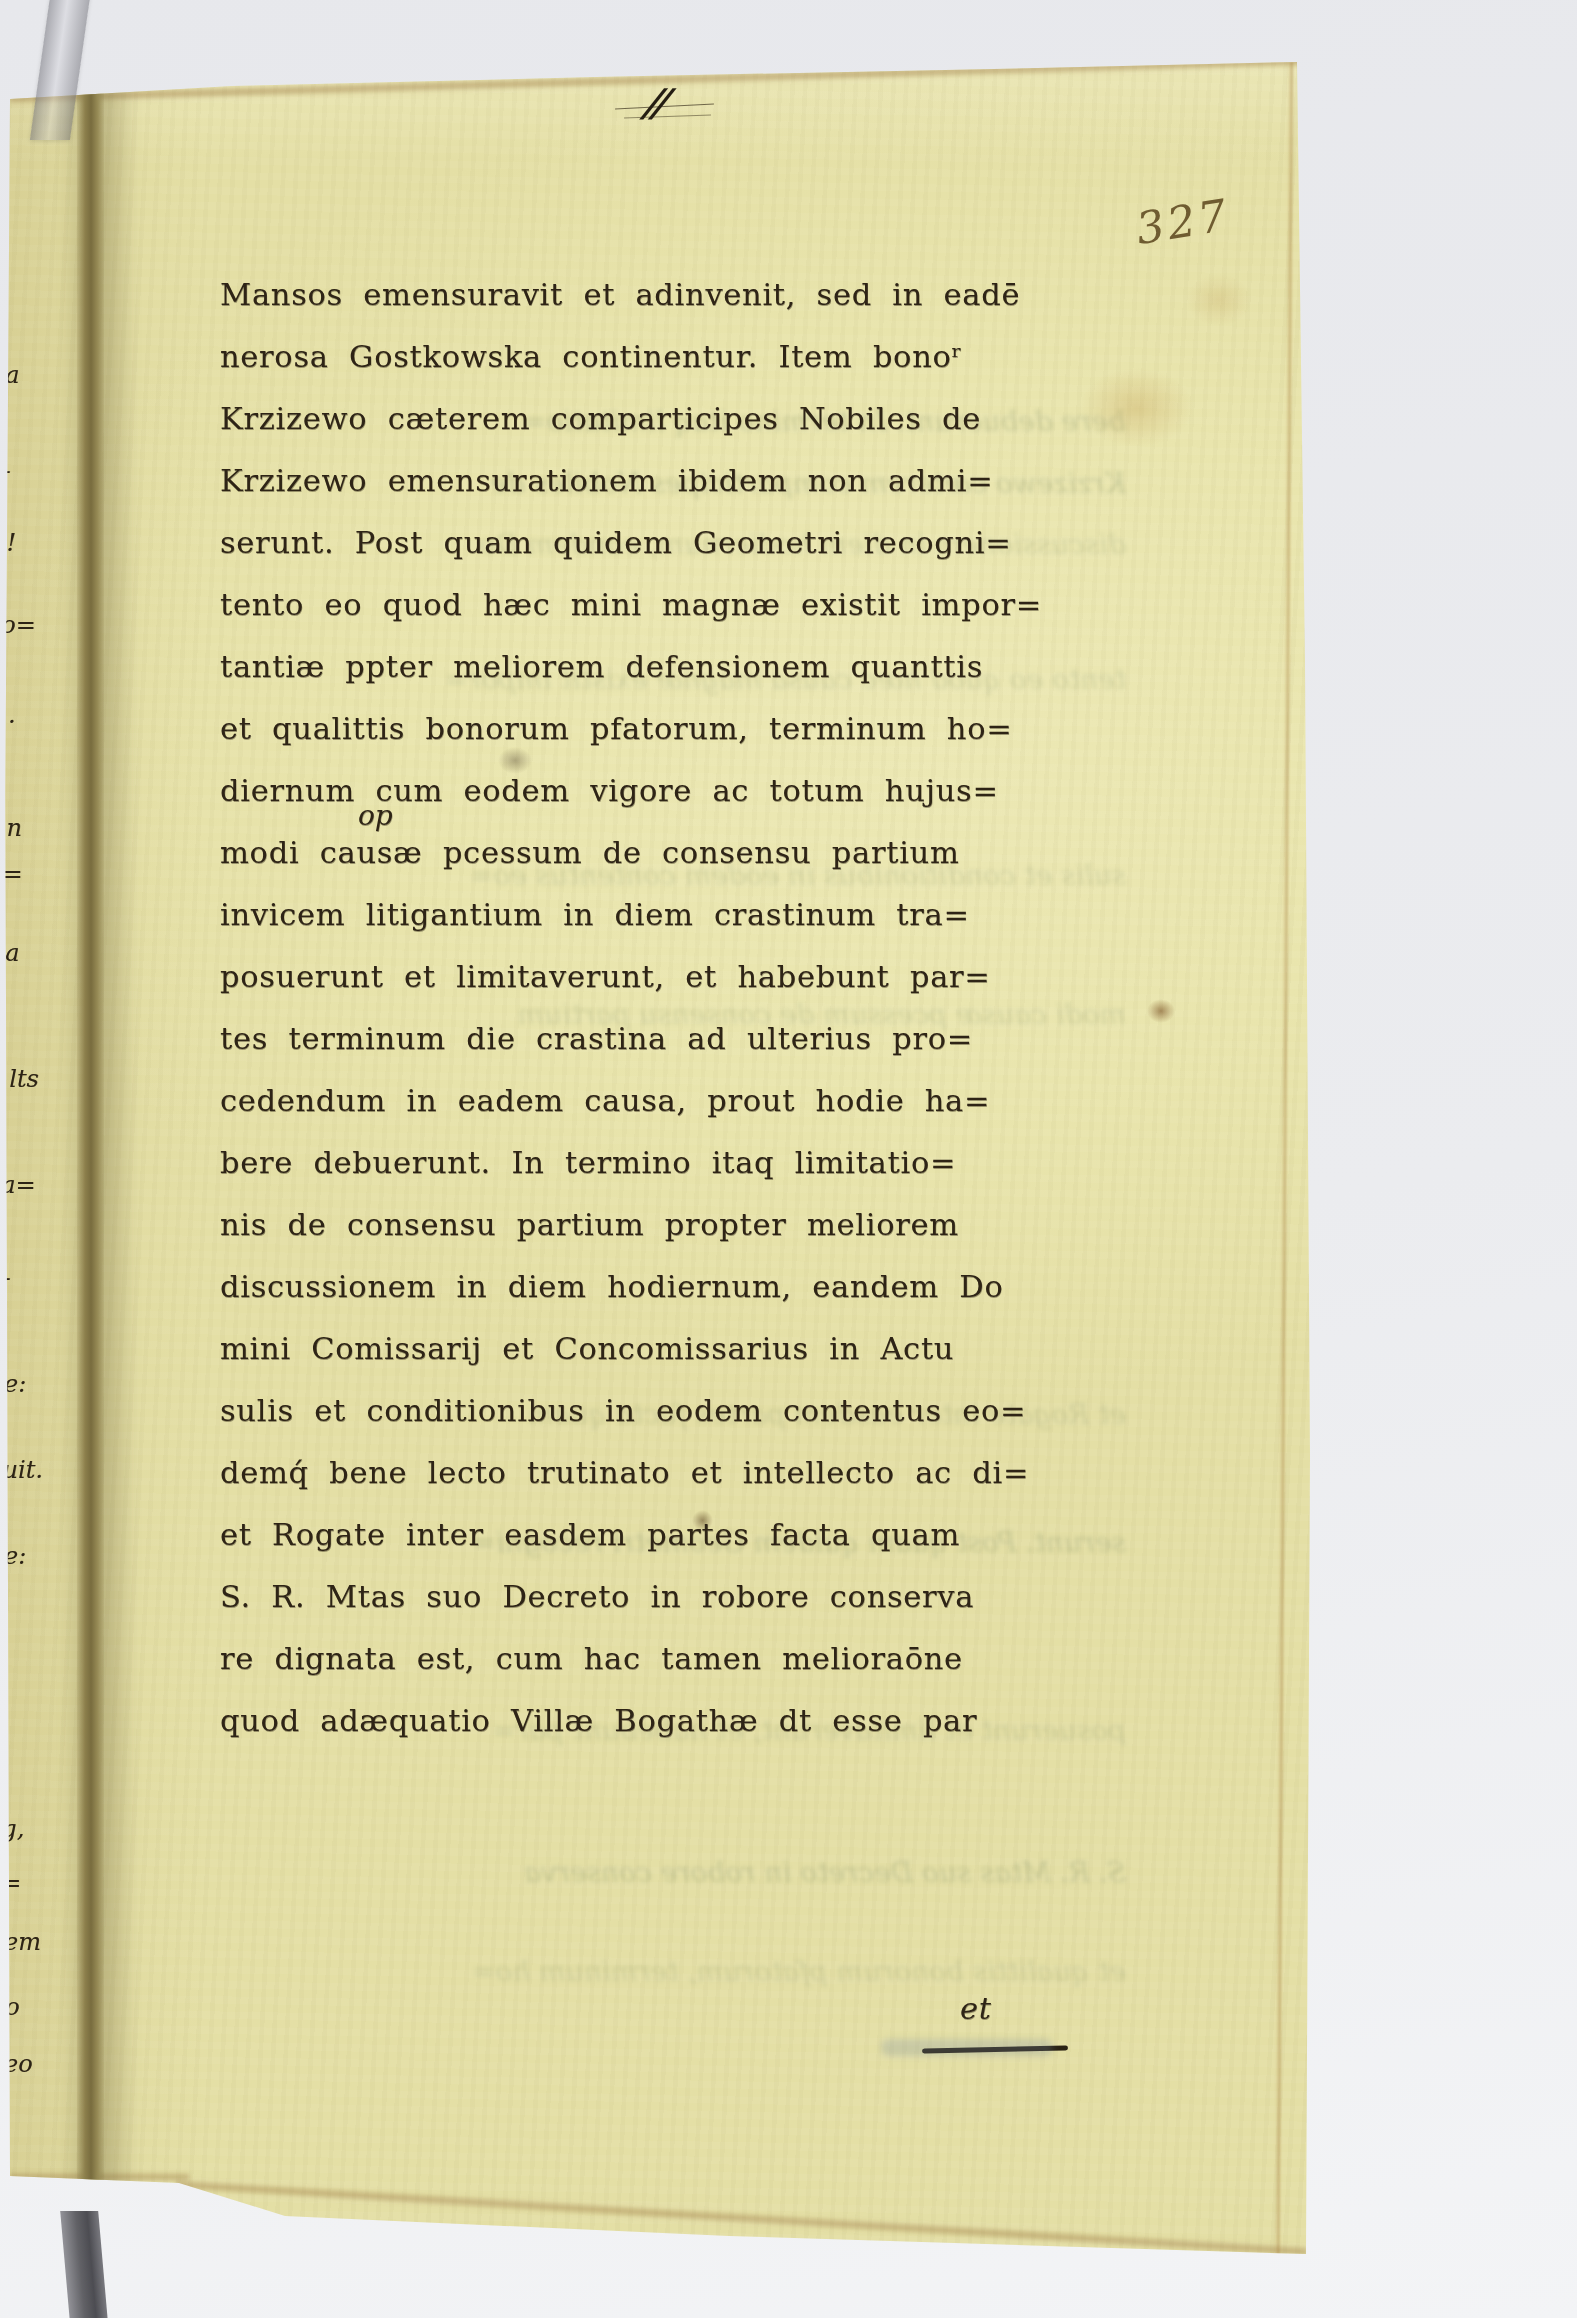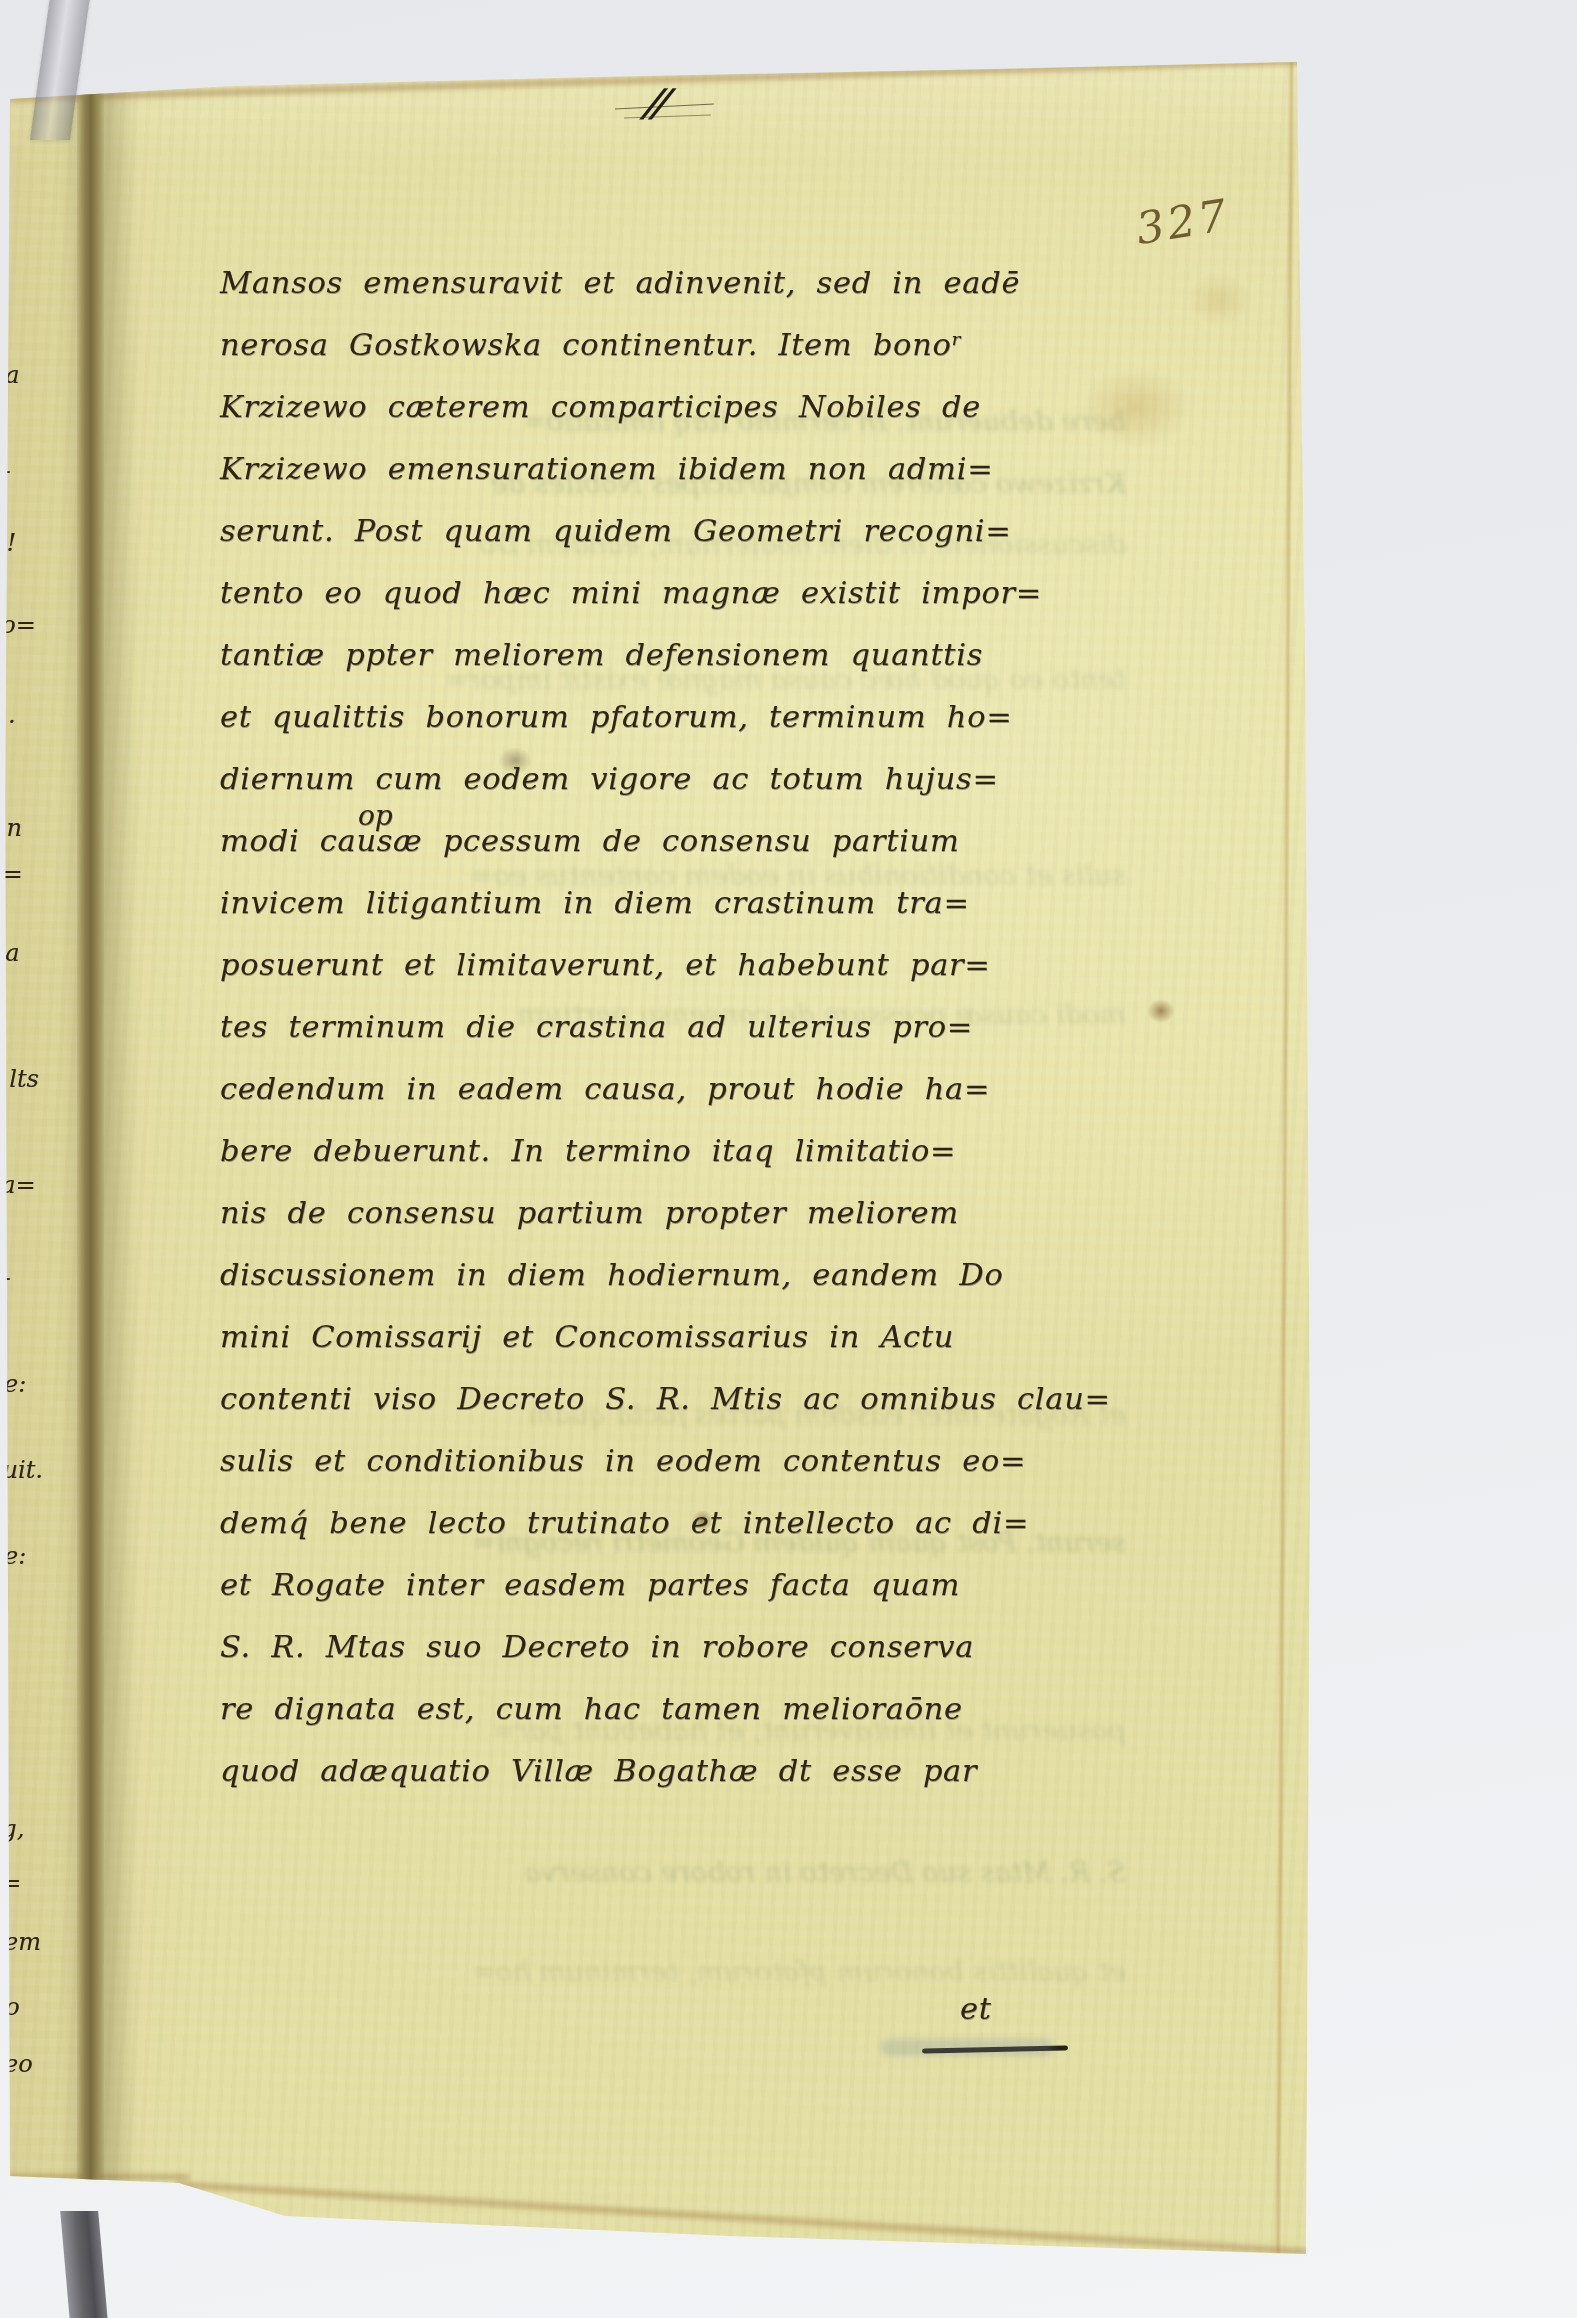--- a/index.html
+++ b/index.html
@@ -56,22 +56,22 @@
     transform:rotate(-9deg);}
   .header-mark{position:absolute;left:615px;top:87px;width:106px;height:42px;}
   .header-mark::before{content:"";position:absolute;left:0;top:18.5px;width:99px;height:1.3px;
     background:rgba(60,50,30,.7);transform:rotate(-3deg);}
   .header-mark::after{content:"";position:absolute;left:9.3px;top:29px;width:87px;height:1.3px;
     background:rgba(60,50,30,.5);transform:rotate(-2deg);}
   .header-mark .bars{position:absolute;left:32px;top:-6.6px;
     font-style:italic;font-weight:bold;font-size:38px;letter-spacing:-5.3px;color:#241d12;
     transform:skewX(-16deg);}
 
-  .text-block{position:absolute;left:220px;top:252px;width:921px;
-    color:#2e2416;font-style:italic;font-size:30.5px;}
+  .text-block{position:absolute;left:220px;top:264px;width:921px;
+    color:#2e2416;font-size:30.5px;}
   .line{height:62px;line-height:62px;white-space:nowrap;
     letter-spacing:0.7px;word-spacing:10px;
     text-shadow:0.4px 0.5px 0.6px rgba(45,35,18,.42);}
   .insertion{position:absolute;left:358px;top:799px;
     font-style:italic;font-size:28px;color:#2e2416;
     text-shadow:0.4px 0.5px 0.6px rgba(45,35,18,.42);}
   .catchword{position:absolute;left:960px;top:1991px;
     font-style:italic;font-size:30.5px;color:#2e2416;letter-spacing:0.7px;
     text-shadow:0.4px 0.5px 0.6px rgba(45,35,18,.42);}
   .catchword-underline{position:absolute;left:922px;top:2047px;width:146px;height:4.6px;
@@ -173,21 +173,20 @@
       <div class="line">diernum cum eodem vigore ac totum hujus=</div>
       <div class="line">modi causæ pcessum de consensu partium</div>
       <div class="line">invicem litigantium in diem crastinum tra=</div>
       <div class="line">posuerunt et limitaverunt, et habebunt par=</div>
       <div class="line">tes terminum die crastina ad ulterius pro=</div>
       <div class="line">cedendum in eadem causa, prout hodie ha=</div>
       <div class="line">bere debuerunt. In termino itaq limitatio=</div>
       <div class="line">nis de consensu partium propter meliorem</div>
       <div class="line">discussionem in diem hodiernum, eandem Do</div>
       <div class="line">mini Comissarij et Concomissarius in Actu</div>
-      <div class="line">contenti viso Decreto S. R. Mtis ac omnibus clau=</div>
       <div class="line">sulis et conditionibus in eodem contentus eo=</div>
       <div class="line">demq́ bene lecto  trutinato et intellecto ac di=</div>
       <div class="line">et Rogate inter easdem partes facta quam</div>
       <div class="line">S. R. Mtas suo Decreto in robore conserva</div>
       <div class="line">re dignata est, cum hac tamen melioraōne</div>
       <div class="line">quod adæquatio Villæ Bogathæ dt esse par</div>
     </div>
 
     <div class="insertion">op</div>
 

